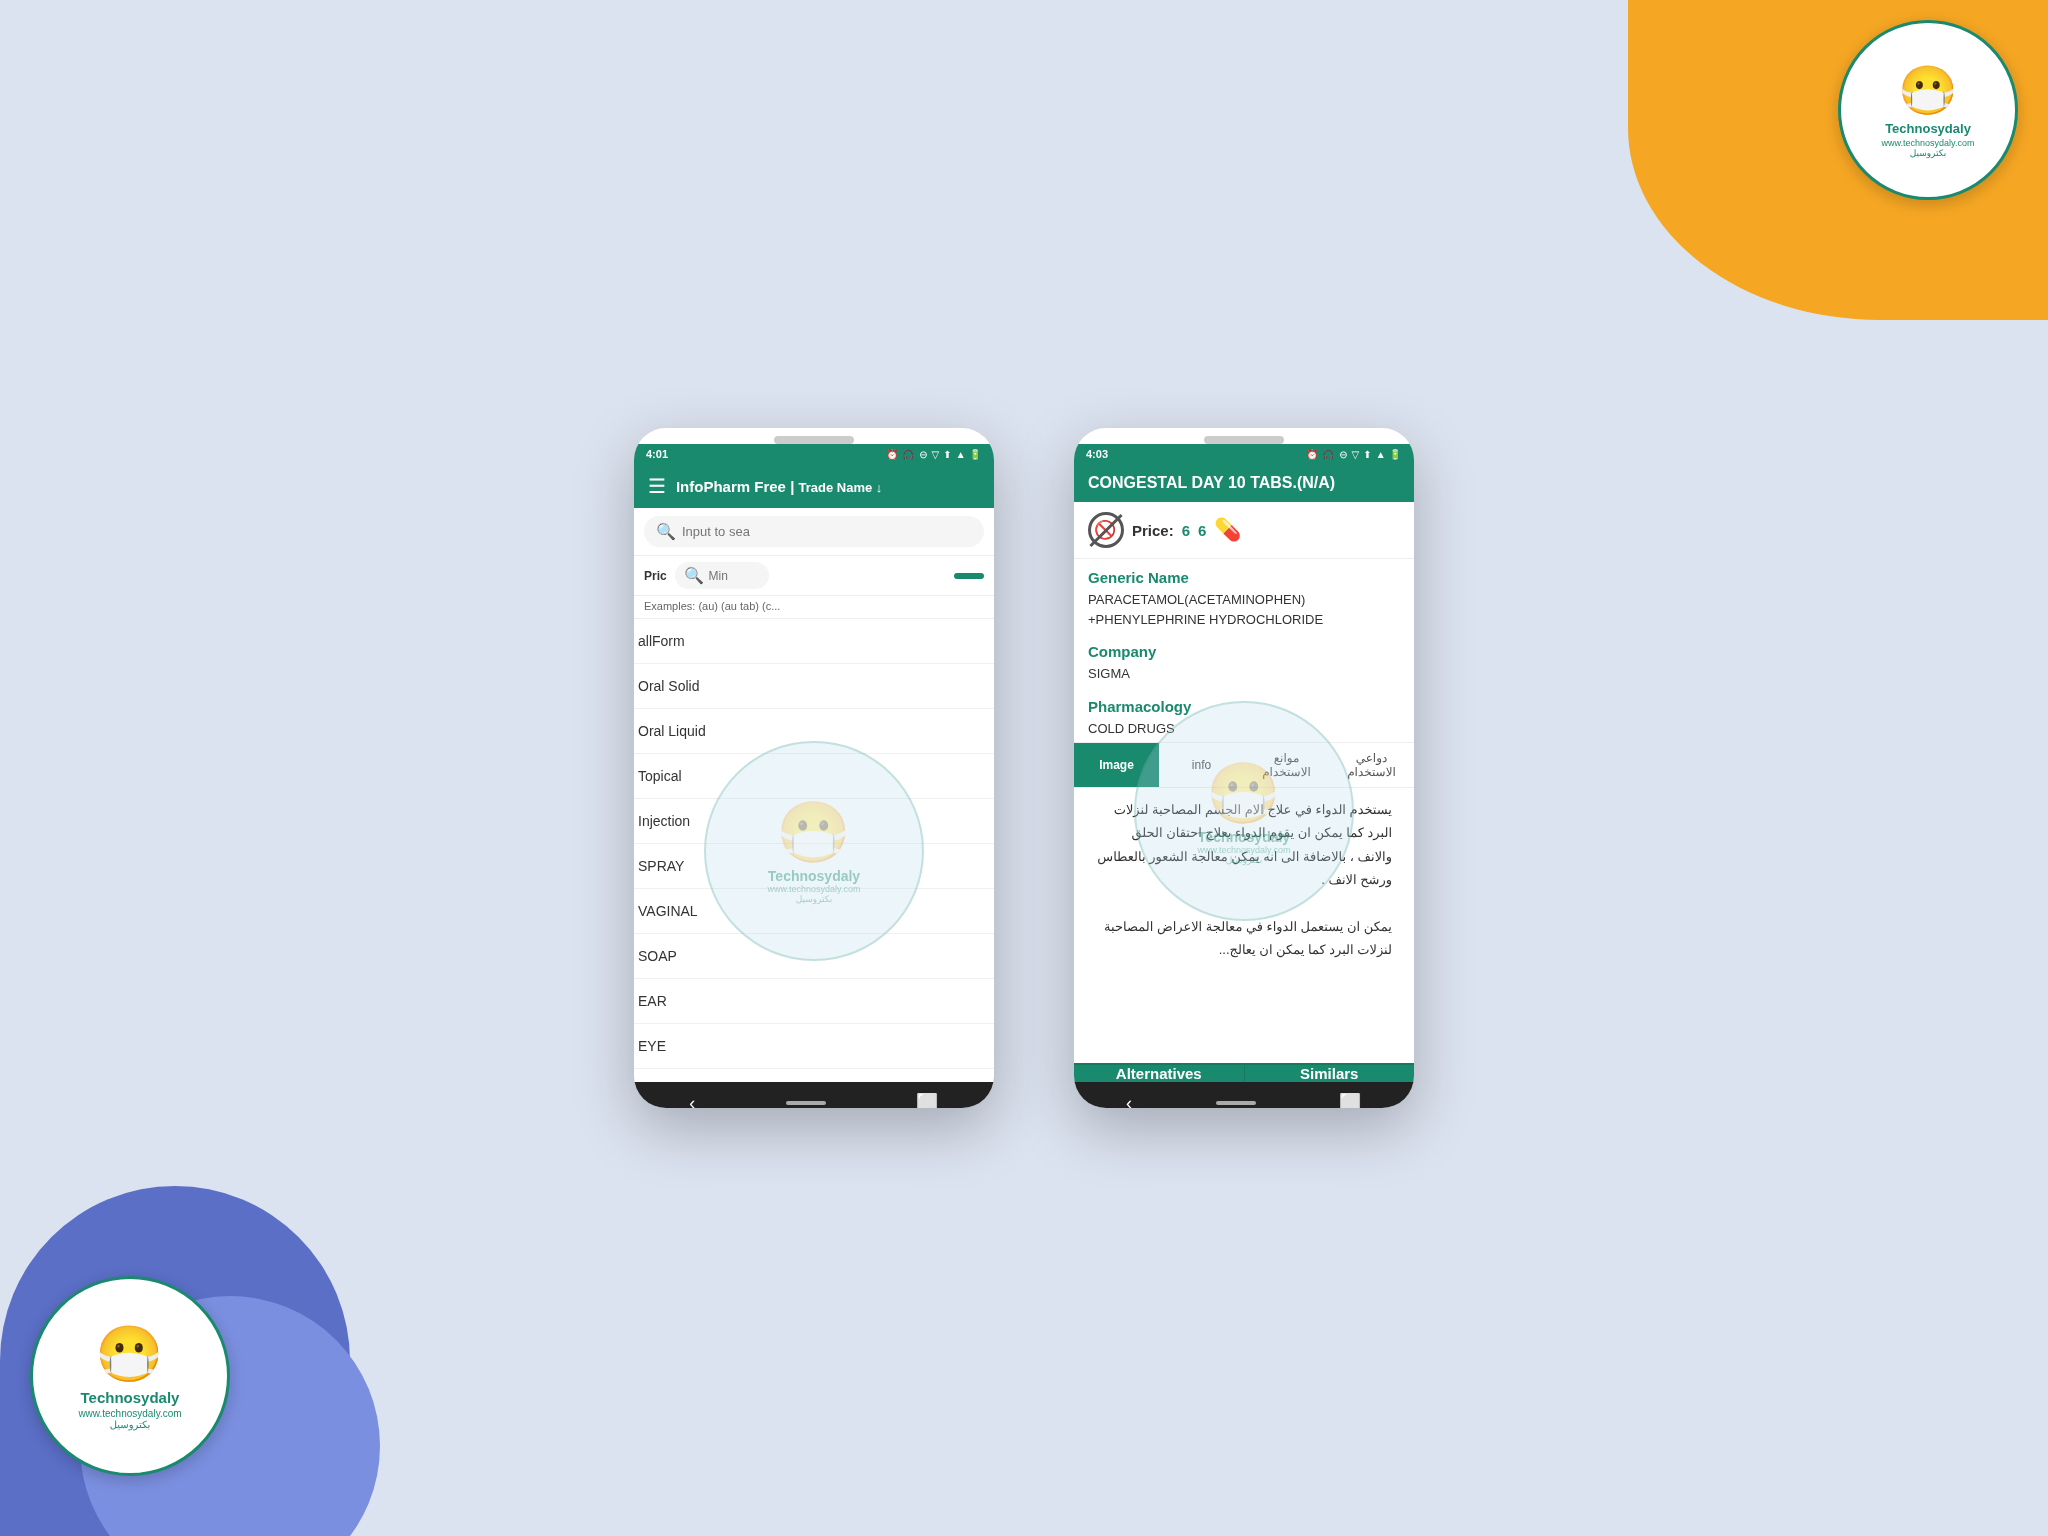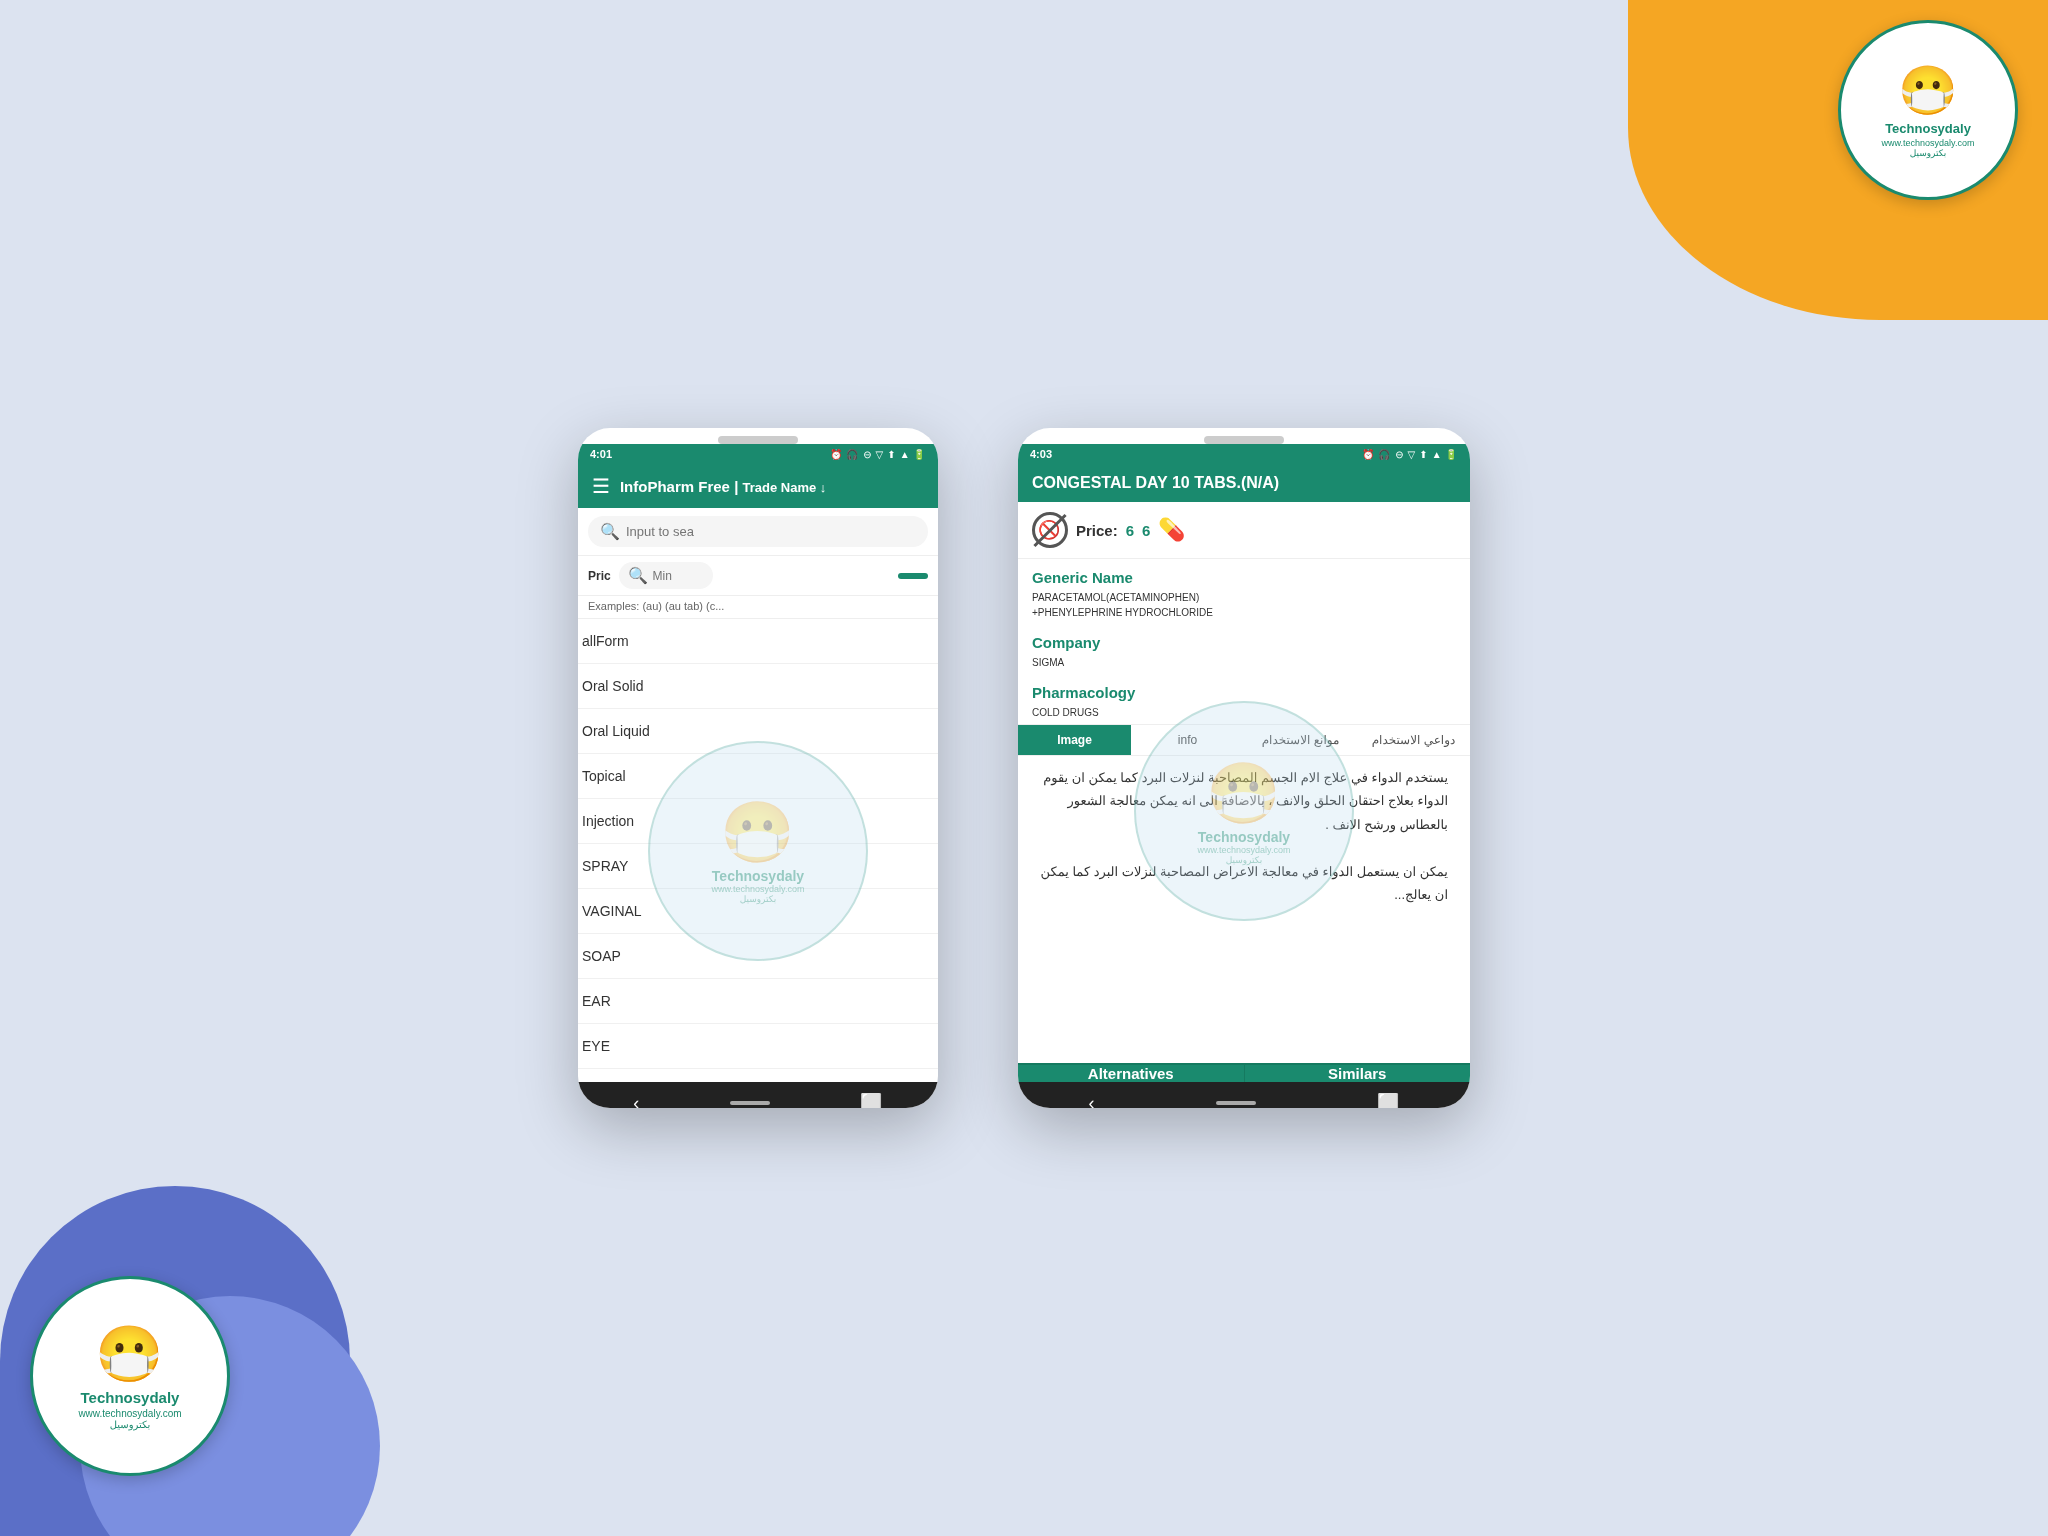--- a/index.html
+++ b/index.html
@@ -131,21 +131,21 @@
       border-radius: 32px;
       box-shadow: 0 20px 60px rgba(0,0,0,0.25);
       overflow: hidden;
       position: relative;
     }
     .phone-1 {
       width: 360px;
       height: 680px;
     }
     .phone-2 {
-      width: 452px;
+      width: 340px;
       height: 680px;
     }
 
     
     .phone-notch {
       width: 80px;
       height: 8px;
       background: #ccc;
       border-radius: 4px;
       margin: 8px auto 0;
@@ -354,21 +354,21 @@
     .info-section {
       padding: 10px 14px 4px;
     }
     .section-title {
       font-size: 15px;
       font-weight: bold;
       color: #1a8a6e;
       margin-bottom: 4px;
     }
     .section-value {
-      font-size: 10px;
+      font-size: 13px;
       color: #333;
       line-height: 1.5;
     }
 
     
     .tabs-row {
       display: flex;
       background: white;
       border-top: 1px solid #eee;
       border-bottom: 1px solid #eee;

